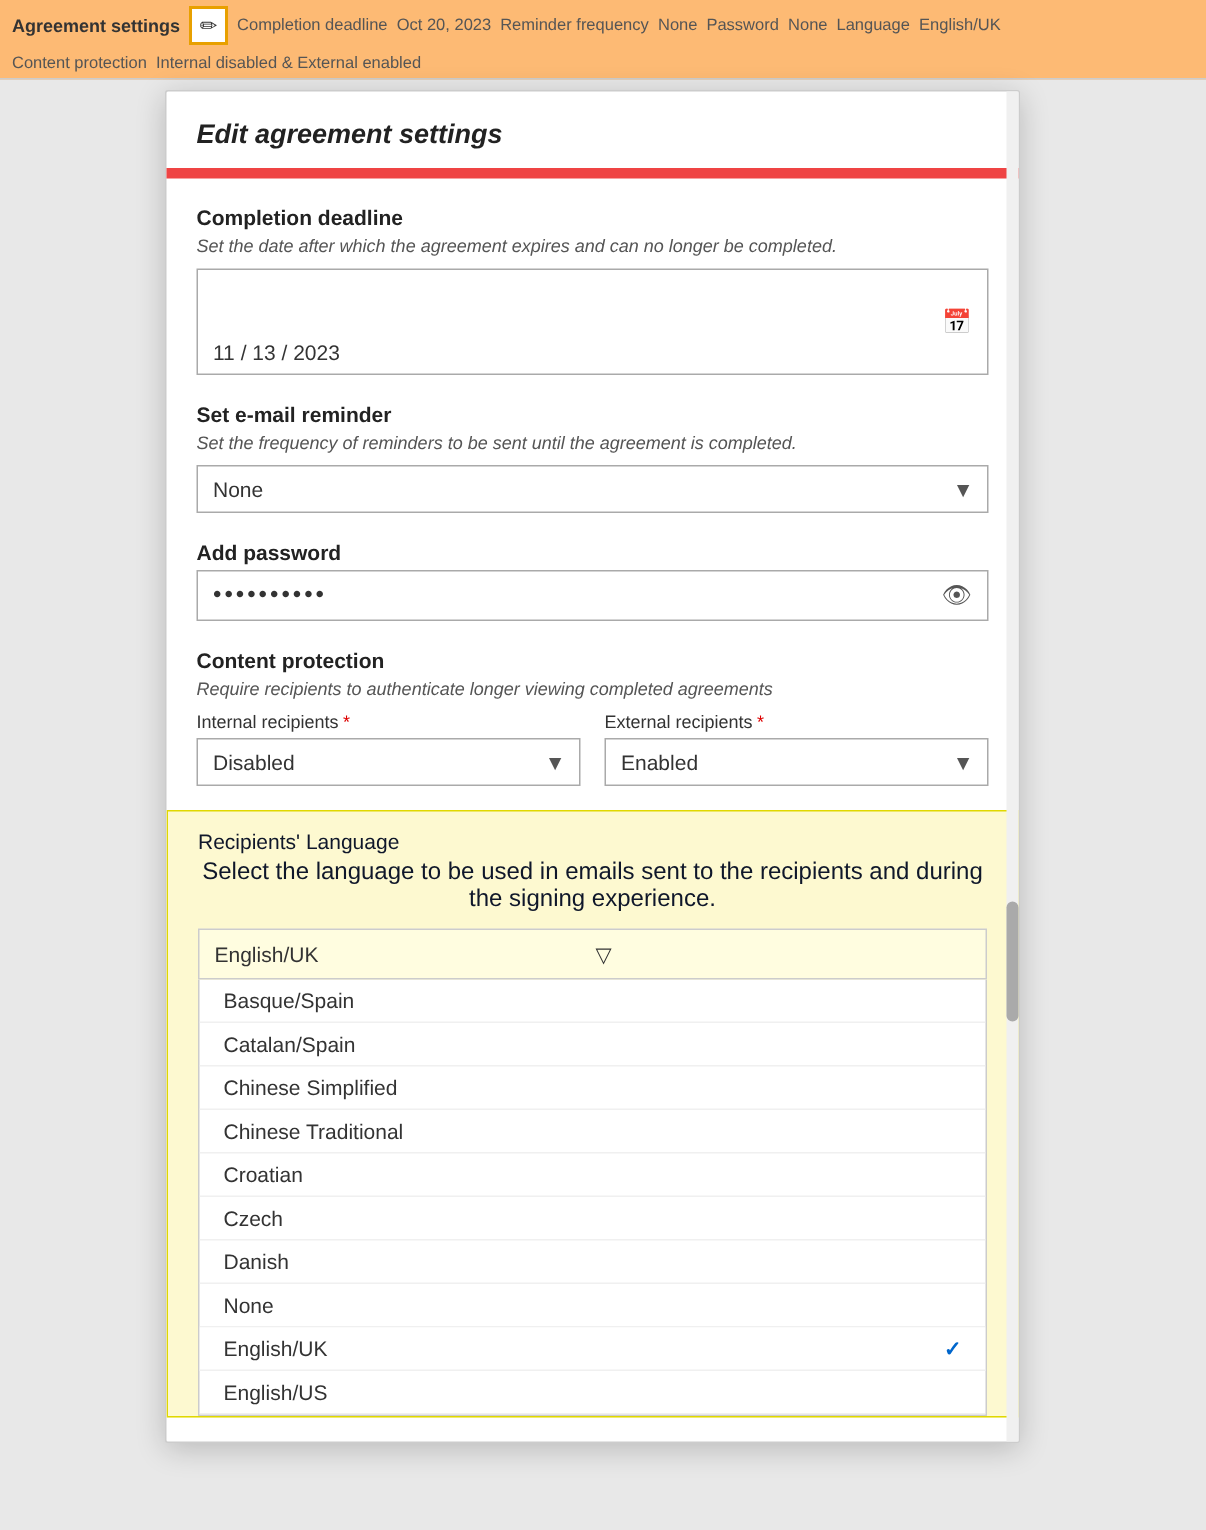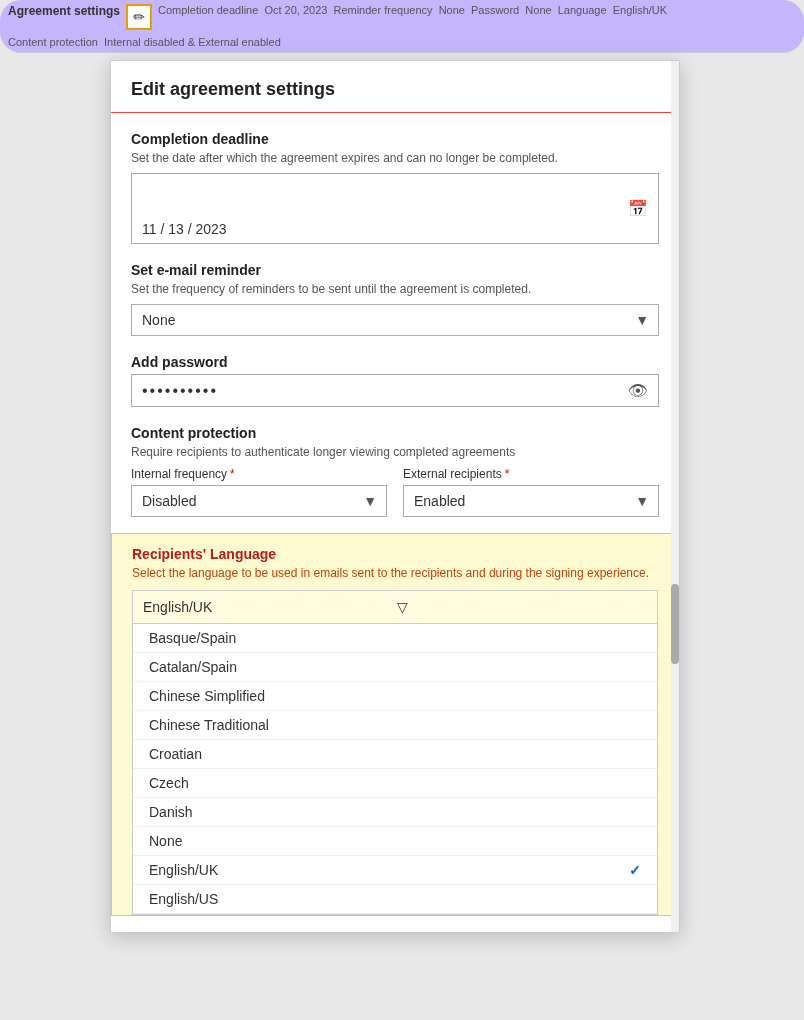--- a/index.html
+++ b/index.html
@@ -7,30 +7,29 @@
       font-family: -apple-system, BlinkMacSystemFont, 'Segoe UI', Arial, sans-serif;
       font-size: 14px;
       background: #e8e8e8;
       width: 804px;
       min-height: 1020px;
       position: relative;
     }
 
     
     .top-bar {
-      background: #c4b5fd;
+      background: #fdba74;
       border-bottom: 1px solid #ccc;
       padding: 4px 8px;
       display: flex;
-      align-items: flex-start;
+      align-items: center;
       gap: 6px;
       font-size: 12px;
       color: #333;
       flex-wrap: wrap;
-      border-radius: 21px;
     }
     .top-bar-title {
       font-weight: 600;
       color: #333;
     }
     .top-bar-meta {
       color: #555;
       font-size: 11px;
     }
     .top-bar-icon-btn {
@@ -53,21 +52,22 @@
       width: 570px;
       background: #fff;
       border: 1px solid #ccc;
       box-shadow: 0 4px 20px rgba(0,0,0,0.2);
       z-index: 20;
       border-radius: 2px;
     }
 
     .modal-header {
       padding: 18px 20px 12px;
-      border-bottom: 1px solid #ef4444;
+      border-bottom: 7px solid #ef4444;
+      font-style: italic;
     }
     .modal-title {
       font-size: 18px;
       font-weight: 600;
       color: #222;
     }
 
     .modal-body {
       padding: 0 20px 16px;
       overflow-y: auto;
@@ -79,20 +79,21 @@
     .section-title {
       font-size: 14px;
       font-weight: 700;
       color: #222;
       margin-bottom: 4px;
     }
     .section-desc {
       font-size: 12px;
       color: #555;
       margin-bottom: 8px;
+      font-style: italic;
     }
 
     
     .date-input-wrapper {
       display: flex;
       align-items: center;
       border: 1px solid #aaa;
       padding: 6px 10px;
       background: #fff;
     }
@@ -180,28 +181,29 @@
 
     
     .language-section {
       background: #fdf9d0;
       border: 1px solid #e0d800;
       margin: 16px -20px 0;
       padding: 12px 20px 0;
     }
     .language-title {
       font-size: 14px;
-      font-weight: 700;
-      color: #b91c1c;
+      font-weight: 400;
+      color: #0f172a;
       margin-bottom: 4px;
     }
     .language-desc {
-      font-size: 12px;
-      color: #c2410c;
+      font-size: 16px;
+      color: #0f172a;
       margin-bottom: 10px;
+      text-align: center;
     }
 
     
     .lang-dropdown-trigger {
       display: flex;
       align-items: center;
       border: 1px solid #aaa;
       padding: 8px 10px;
       background: #fff;
       cursor: pointer;
@@ -328,21 +330,21 @@
         <span class="eye-icon">👁︎</span>
       </div>
     </div>
 
     <div class="section">
       <div class="section-title">Content protection</div>
       <div class="section-desc">Require recipients to authenticate longer viewing completed agreements</div>
       <div class="two-col">
         <div>
           <div class="col-label">
-            <span>Internal frequency</span>
+            <span>Internal recipients</span>
             <span class="required-star">*</span>
           </div>
           <div class="select-wrapper">
             <select class="select-field">
               <option>Disabled</option>
               <option>Enabled</option>
             </select>
             <span class="select-arrow">▼</span>
           </div>
         </div>

